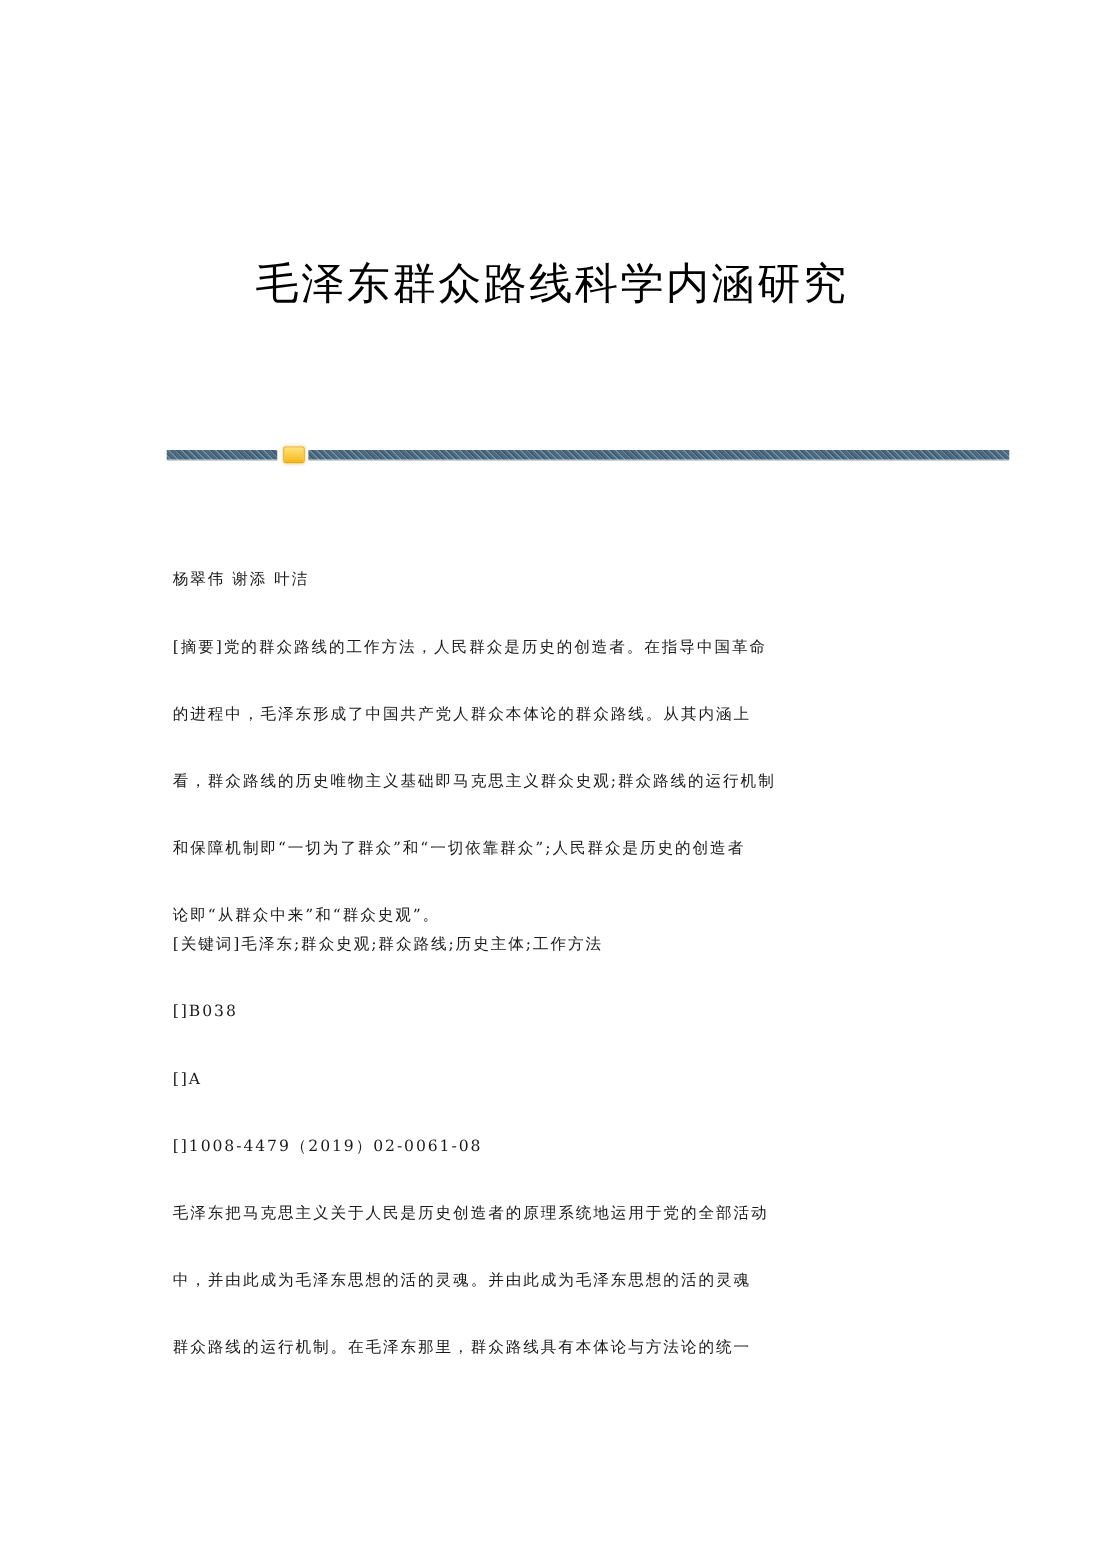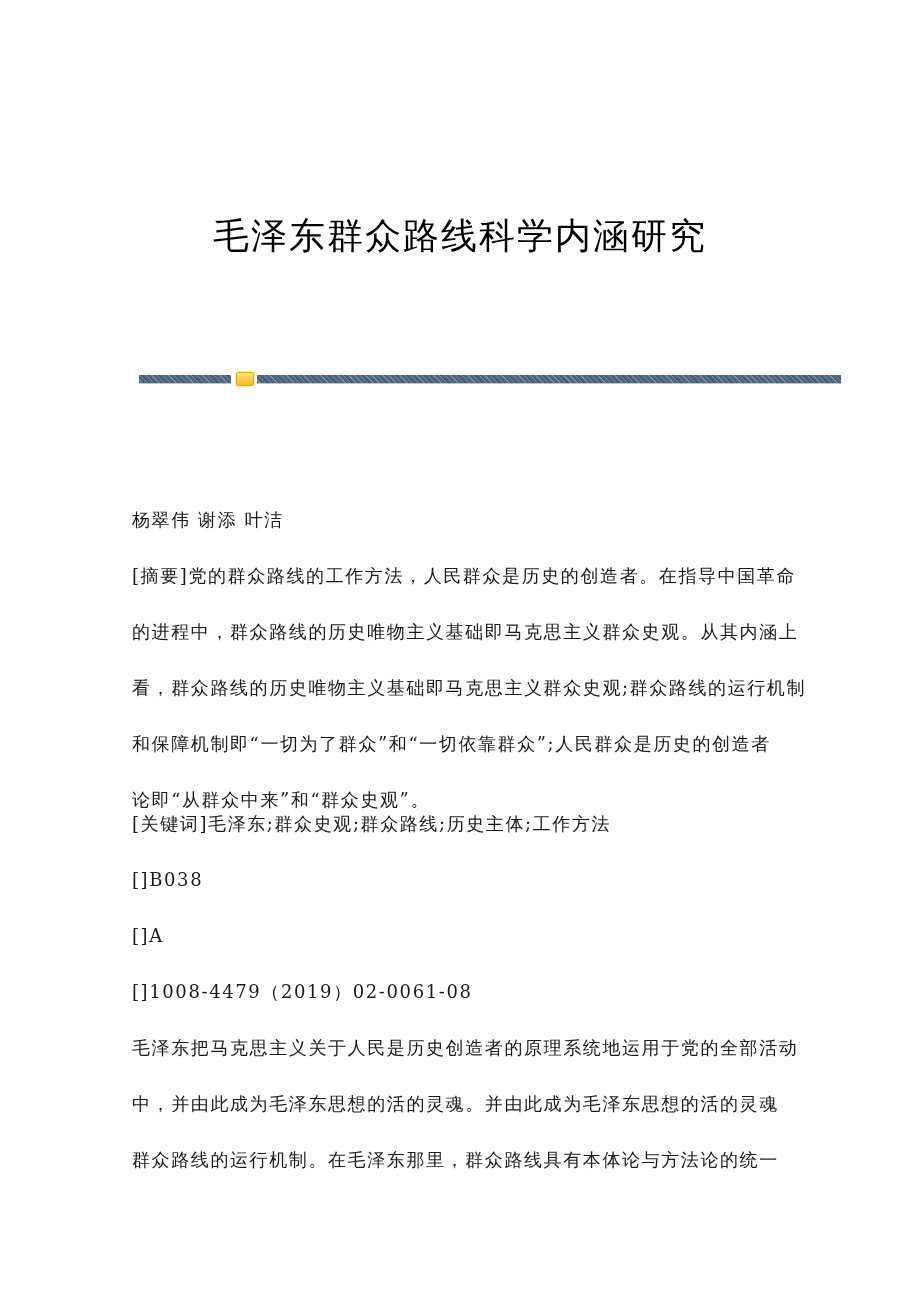--- a/index.html
+++ b/index.html
@@ -21,39 +21,39 @@
     }
     .divider .seg-left { left: 0; width: 92px; }
     .divider .seg-right { left: 118px; width: 584px; }
     .divider .badge {
       position: absolute; left: 97px; top: -3px; width: 16px; height: 12px;
       background: linear-gradient(#ffe37a, #f5b81c);
       border: 1px solid #e7a912; border-radius: 2px;
       box-shadow: 0 0 3px rgba(200,160,40,0.5);
     }
     .text {
-      position: absolute; left: 132px; font-size: 18px; letter-spacing: 1.6px;
-      white-space: nowrap; line-height: 22px; margin-top: 36px;
+      position: absolute; left: 144px; font-size: 13px; letter-spacing: 1.6px;
+      white-space: nowrap; line-height: 22px;
     }
   </style>
 </head>
 <body>
 
 <div class="title">毛泽东群众路线科学内涵研究</div>
 
 <div class="divider">
   <div class="seg seg-left"></div>
   <div class="badge"></div>
   <div class="seg seg-right"></div>
 </div>
 
 <div class="text" style="top:473px">杨翠伟 谢添 叶洁</div>
 
 <div class="text" style="top:529px">[摘要]党的群众路线的工作方法，人民群众是历史的创造者。在指导中国革命</div>
-<div class="text" style="top:585px">的进程中，群众路线的历史唯物主义基础即马克思主义群众史观。从其内涵上</div>
+<div class="text" style="top:585px">的进程中，毛泽东形成了中国共产党人群众本体论的群众路线。从其内涵上</div>
 <div class="text" style="top:641px">看，群众路线的历史唯物主义基础即马克思主义群众史观;群众路线的运行机制</div>
 <div class="text" style="top:697px">和保障机制即“一切为了群众”和“一切依靠群众”;人民群众是历史的创造者</div>
 <div class="text" style="top:753px">论即“从群众中来”和“群众史观”。</div>
 
 <div class="text" style="top:777px">[关键词]毛泽东;群众史观;群众路线;历史主体;工作方法</div>
 <div class="text" style="top:833px">[]B038</div>
 <div class="text" style="top:889px">[]A</div>
 <div class="text" style="top:945px">[]1008-4479（2019）02-0061-08</div>
 
 <div class="text" style="top:1001px">毛泽东把马克思主义关于人民是历史创造者的原理系统地运用于党的全部活动</div>

